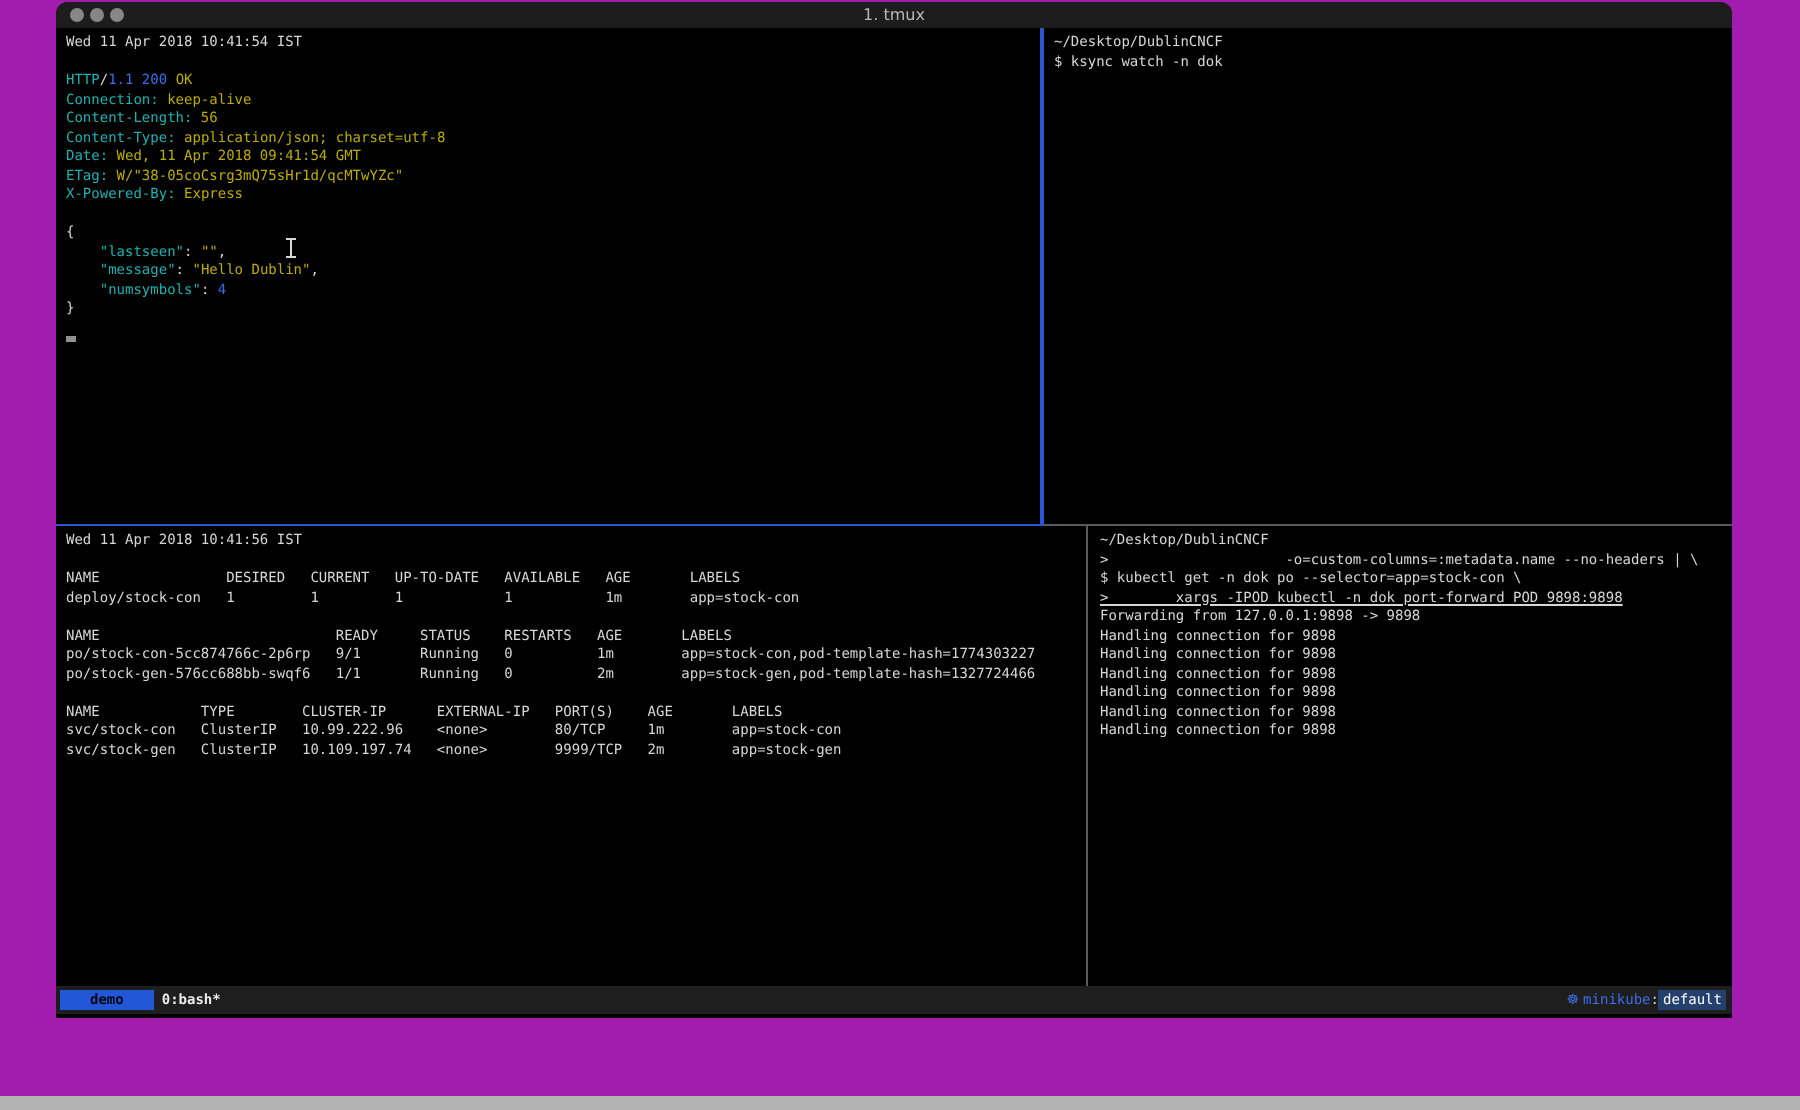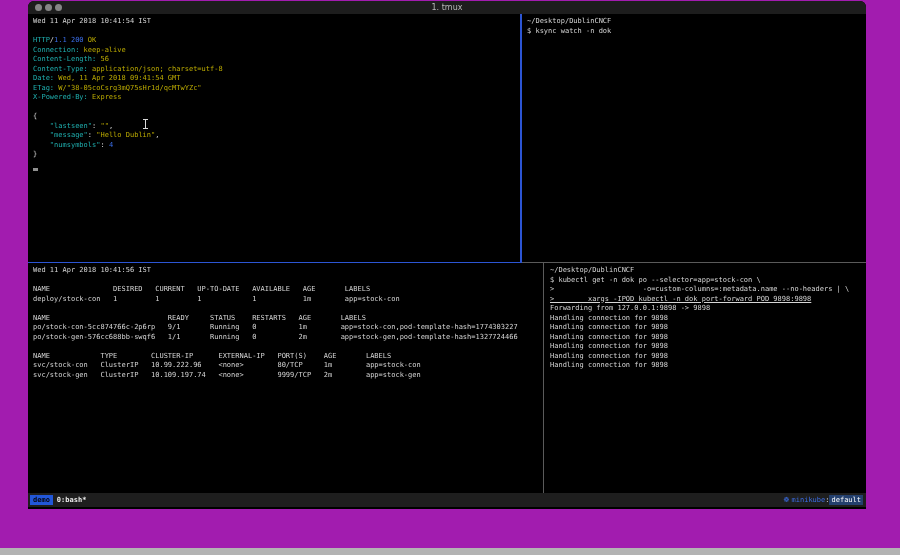--- a/index.html
+++ b/index.html
@@ -25,21 +25,21 @@
   .pane-bl{left:0;top:262px;width:516px;height:230px;}
   .pane-br{left:517px;top:262px;width:321px;height:230px;}
 
   .vborder-top{position:absolute;left:492px;top:13px;width:2px;height:249px;}
   .hborder-left{position:absolute;left:0;top:261px;width:494px;height:1px;}
   .hborder-right{position:absolute;left:494px;top:261px;width:344px;height:1px;}
   .vborder-bottom{position:absolute;left:515px;top:262px;width:1px;height:230px;}
 
   .statusbar{position:absolute;left:0;top:492px;width:838px;height:14px;background:#1e1e1e;
              display:flex;align-items:center;font-size:7px;}
-  .session-chip{margin-left:2px;padding:1px 3px;color:#05050f;font-weight:bold;}
+  .session-chip{margin-left:2px;padding:1px 15px;color:#05050f;font-weight:bold;}
   .window-name{margin-left:4px;color:#ececec;font-weight:bold;}
   .status-right{margin-left:auto;margin-right:3px;display:flex;align-items:center;}
   .kube-icon{font-family:"DejaVu Sans",sans-serif;margin-right:2px;}
   .kube-ns{padding:1px 2px;color:#fff;}
 
   .term-cursor{position:absolute;left:33px;top:168px;width:5px;height:3px;background:#909090;}
 
   .ibeam{position:absolute;left:143px;top:119px;width:5px;height:10px;}
   .ibeam i{position:absolute;display:block;background:#d8d8d8;}
   .ibeam .stem{left:2px;top:1px;width:1px;height:8px;}
@@ -100,22 +100,22 @@
           <div class="tline"> </div>
           <div class="tline"><span style="color: rgb(214, 214, 214);">NAME            TYPE        CLUSTER-IP      EXTERNAL-IP   PORT(S)    AGE       LABELS</span></div>
           <div class="tline"><span style="color: rgb(214, 214, 214);">svc/stock-con   ClusterIP   10.99.222.96    &lt;none&gt;        80/TCP     1m        app=stock-con</span></div>
           <div class="tline"><span style="color: rgb(214, 214, 214);">svc/stock-gen   ClusterIP   10.109.197.74   &lt;none&gt;        9999/TCP   2m        app=stock-gen</span></div>
         </div>
     </div>
 
     <div class="pane pane-br">
       <div class="pane-inner">
           <div class="tline"><span style="color: rgb(214, 214, 214);">~/Desktop/DublinCNCF</span></div>
+          <div class="tline"><span style="color: rgb(214, 214, 214);">&gt;                     -o=custom-columns=:metadata.name --no-headers | \</span></div>
           <div class="tline"><span style="color: rgb(214, 214, 214);">$ kubectl get -n dok po --selector=app=stock-con \</span></div>
-          <div class="tline"><span style="color: rgb(214, 214, 214);">&gt;                     -o=custom-columns=:metadata.name --no-headers | \</span></div>
           <div class="tline"><span style="color: rgb(214, 214, 214); text-decoration: underline;">&gt;        xargs -IPOD kubectl -n dok port-forward POD 9898:9898</span></div>
           <div class="tline"><span style="color: rgb(214, 214, 214);">Forwarding from 127.0.0.1:9898 -&gt; 9898</span></div>
           <div class="tline"><span style="color: rgb(214, 214, 214);">Handling connection for 9898</span></div>
           <div class="tline"><span style="color: rgb(214, 214, 214);">Handling connection for 9898</span></div>
           <div class="tline"><span style="color: rgb(214, 214, 214);">Handling connection for 9898</span></div>
           <div class="tline"><span style="color: rgb(214, 214, 214);">Handling connection for 9898</span></div>
           <div class="tline"><span style="color: rgb(214, 214, 214);">Handling connection for 9898</span></div>
           <div class="tline"><span style="color: rgb(214, 214, 214);">Handling connection for 9898</span></div>
         </div>
     </div>

